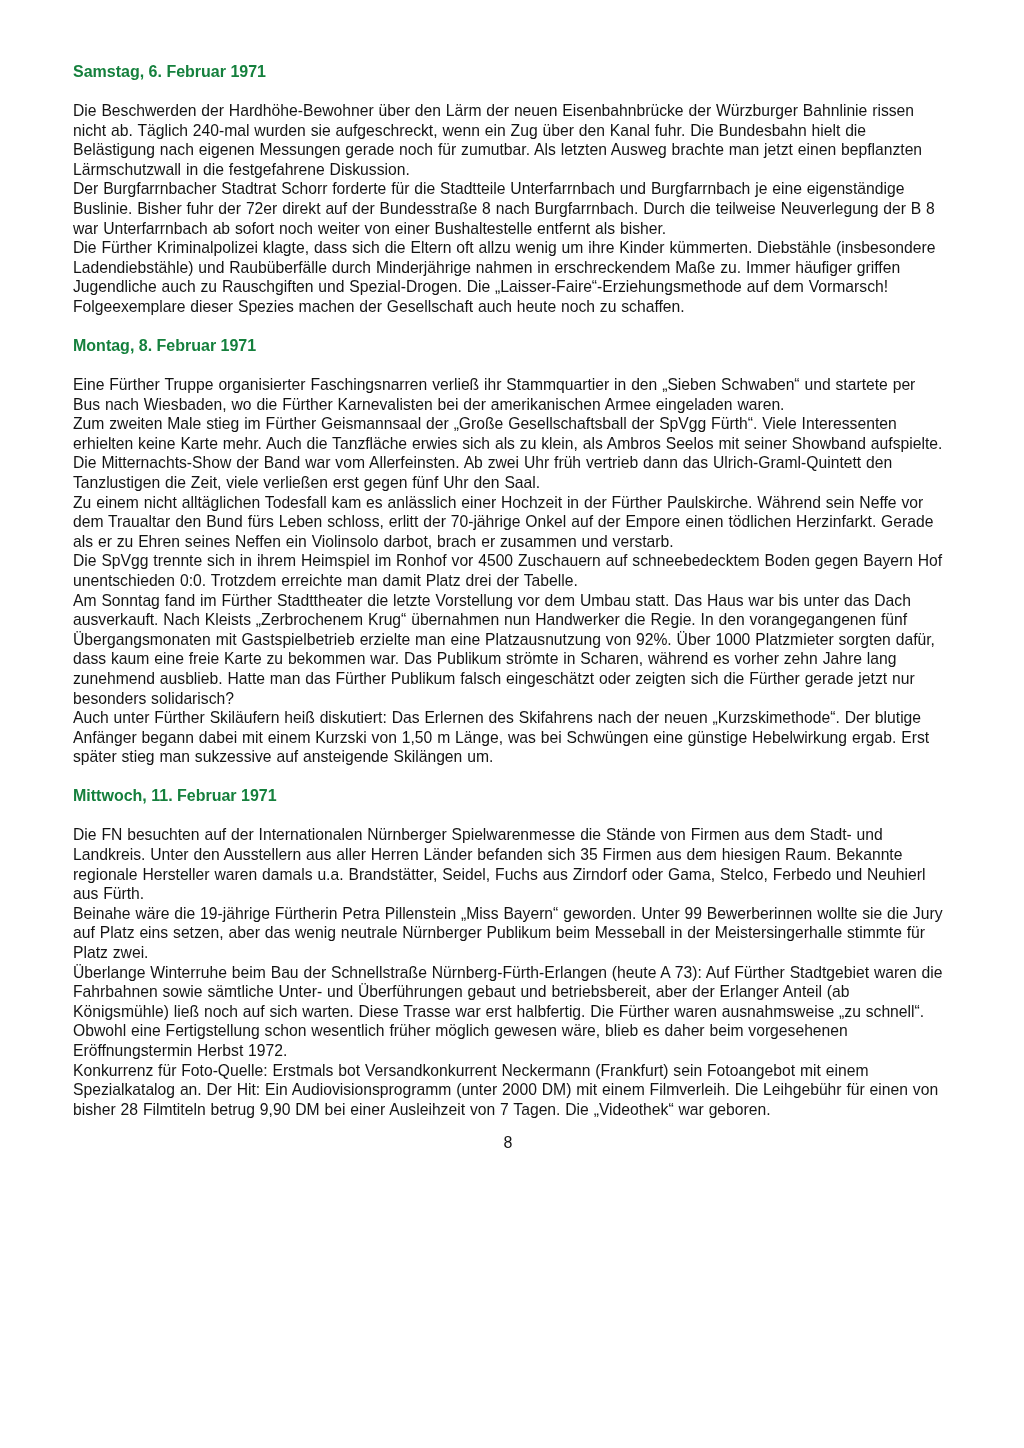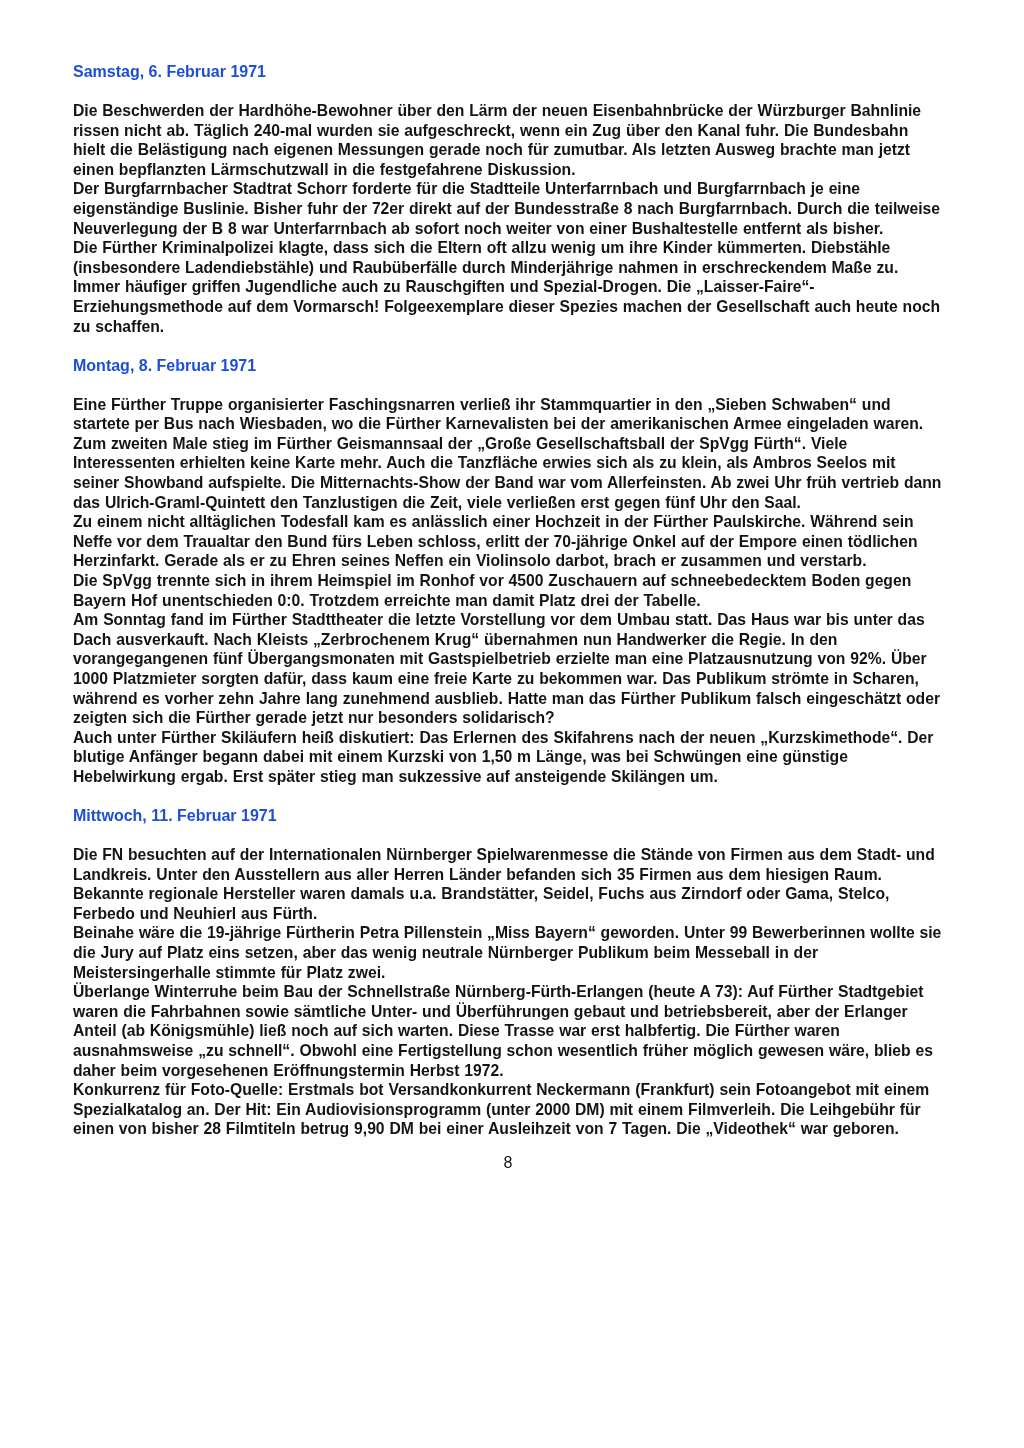--- a/index.html
+++ b/index.html
@@ -19,33 +19,32 @@
     position: absolute;
     left: 73px;
     top: 62px;
     width: 870px;
   }
   .entry-heading {
     font-size: 16px;
     font-weight: bold;
     line-height: 19.5px;
     margin: 19.5px 0 19.5px 0;
-    color: #1d4ed8;
+    color: #15803d;
   }
   .entry-heading:first-child {
     margin-top: 0;
   }
   .entry-body p {
     font-size: 15.7px;
     line-height: 19.6px;
     margin: 0;
     text-align: left;
     word-spacing: 0.5px;
     color: #141414;
-    font-weight: bold;
   }
   .page-footer {
     margin-top: 14px;
     text-align: center;
     font-size: 16px;
     line-height: 19.5px;
     color: #141414;
   }
 </style>
 </head>

